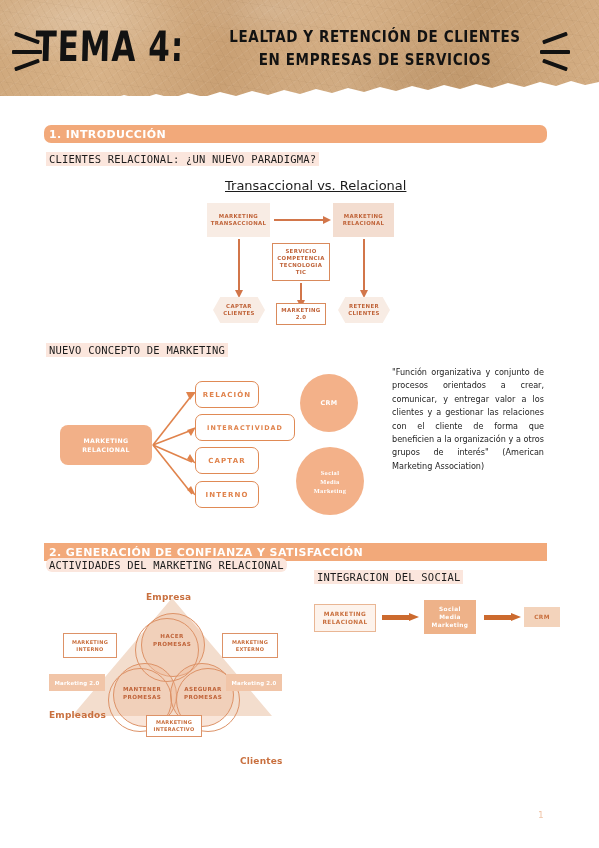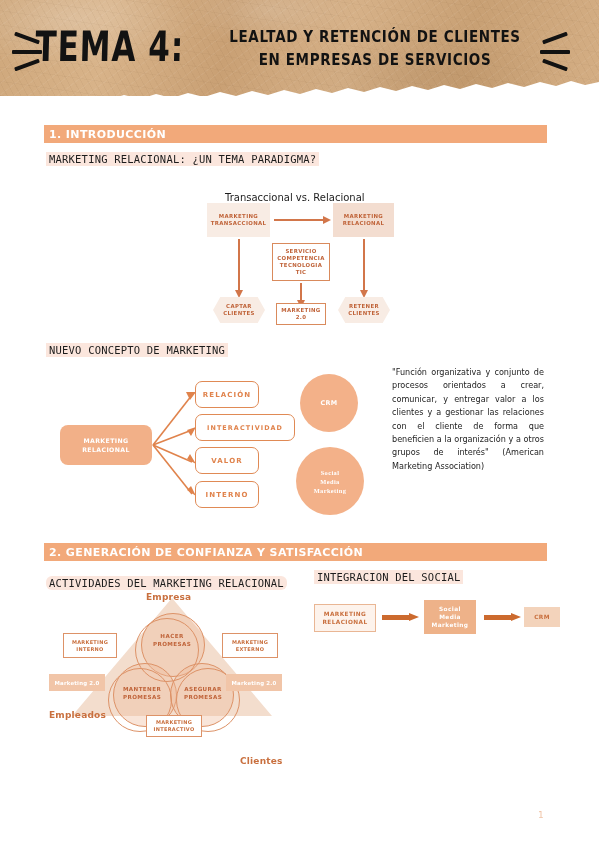--- a/index.html
+++ b/index.html
@@ -214,26 +214,26 @@
     <div>EN EMPRESAS DE SERVICIOS</div>
   </div>
 
   <div class="torn">
     <svg viewBox="0 0 599 26" preserveAspectRatio="none">
       <path fill="#ffffff" d="M0,26 L599,26 L599,6 L585,9 L571,5 L556,10 L540,6 L524,11 L508,7 L492,12 L476,8 L460,13 L444,9 L428,14 L412,10 L396,15 L380,11 L364,16 L348,12 L332,17 L316,13 L300,18 L284,14 L268,19 L252,15 L236,20 L220,16 L204,21 L188,17 L172,22 L156,18 L140,23 L124,19 L108,24 L92,20 L76,25 L60,21 L44,25 L28,22 L14,25 L0,22 Z"></path>
     </svg>
   </div>
 </div>
 
-<div class="sec-bar" style="top:125px;">
+<div class="sec-bar" style="top:125px;border-radius:7px;">
   <span>1.  INTRODUCCIÓN</span>
 </div>
-<div class="sub-head" style="left:46px;top:152px;">MARKETING RELACIONAL: ¿UN TEMA PARADIGMA?</div>
-
-<div class="abs" style="left:225px;top:192px;font-family:'DejaVu Sans',sans-serif;font-size:10px;color:#1c1c1c;">Transaccional vs. Relacional</div>
+<div class="sub-head" style="left:46px;top:152px;">CLIENTES RELACIONAL: ¿UN NUEVO PARADIGMA?</div>
+
+<div class="abs" style="left:225px;top:178px;font-family:'DejaVu Sans',sans-serif;font-size:13px;color:#1c1c1c;text-decoration:underline;">Transaccional vs. Relacional</div>
 
 <div>
   <div class="abs box-light lbl" style="left:207px;top:203px;width:63px;height:34px;white-space:pre-line;">MARKETING
 TRANSACCIONAL</div>
 
   <div class="abs box-mid lbl" style="left:333px;top:203px;width:61px;height:34px;white-space:pre-line;">MARKETING
 RELACIONAL</div>
 
   <div class="arrow-h" style="left:274px;top:219px;width:50px;"></div>
 
@@ -272,35 +272,35 @@
     <g fill="#e0834c">
       <polygon points="46,14 36,14 40,22"></polygon>
       <polygon points="46,49 37,52 41,58"></polygon>
       <polygon points="46,86 37,81 40,76"></polygon>
       <polygon points="46,118 37,112 41,108"></polygon>
     </g>
   </svg>
 
   <div class="abs pill" style="left:195px;top:381px;width:64px;height:27px;">RELACIÓN</div>
   <div class="abs pill" style="left:195px;top:414px;width:100px;height:27px;font-size:6.4px;">INTERACTIVIDAD</div>
-  <div class="abs pill" style="left:195px;top:447px;width:64px;height:27px;">VALOR</div>
+  <div class="abs pill" style="left:195px;top:447px;width:64px;height:27px;">CAPTAR</div>
   <div class="abs pill" style="left:195px;top:481px;width:64px;height:27px;">INTERNO</div>
 
   <div class="abs circ" style="left:300px;top:374px;width:58px;height:58px;white-space:pre-line;">CRM</div>
   <div class="abs circ" style="left:296px;top:447px;width:68px;height:68px;white-space:pre-line;font-family:Liberation Serif, serif;">Social
 Media
 Marketing</div>
 </div>
 
 <div class="quote" style="left:392px;top:366px;width:152px;">"Función organizativa y conjunto de procesos orientados a crear, comunicar, y entregar valor a los clientes y a gestionar las relaciones con el cliente de forma que beneficien a la organización y a otros grupos de interés" (American Marketing Association)</div>
 
 <div class="sec-bar" style="top:543px;">
   <span>2.  GENERACIÓN DE CONFIANZA Y SATISFACCIÓN</span>
 </div>
-<div class="sub-head" style="left:46px;top:576px;border-radius:6px;">ACTIVIDADES DEL MARKETING RELACIONAL</div>
+<div class="sub-head" style="left:46px;top:558px;border-radius:6px;">ACTIVIDADES DEL MARKETING RELACIONAL</div>
 <div class="sub-head" style="left:314px;top:570px;">INTEGRACION DEL SOCIAL</div>
 
 <div>
   <div class="tri" style="left:72px;top:598px;"></div>
 
   <div class="ring" style="left:141px;top:613px;width:62px;height:62px;"></div>
   <div class="ring" style="left:113px;top:663px;width:62px;height:62px;"></div>
   <div class="ring" style="left:170px;top:663px;width:62px;height:62px;"></div>
   <div class="ring-b" style="left:135px;top:618px;width:62px;height:62px;"></div>
   <div class="ring-b" style="left:108px;top:668px;width:62px;height:62px;"></div>

